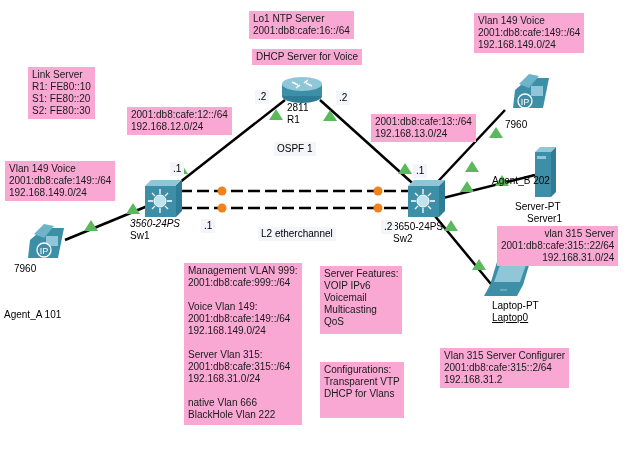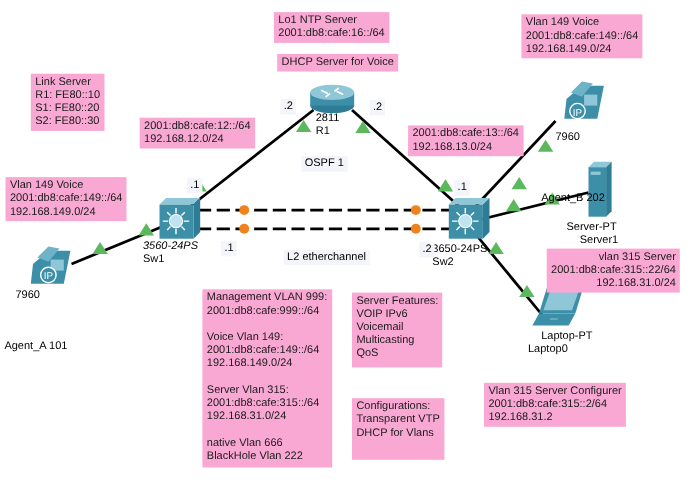--- a/index.html
+++ b/index.html
@@ -155,21 +155,21 @@
 <div class="lbl" style="left:130px;top:230px;width:60px;">Sw1</div>
 <div class="lbl" style="left:393px;top:221px;width:60px;">3650-24PS</div>
 <div class="lbl" style="left:393px;top:233px;width:60px;">Sw2</div>
 <div class="lbl" style="left:14px;top:263px;width:60px;">7960</div>
 <div class="lbl" style="left:4px;top:275px;width:80px;margin-top:34px;">Agent_A 101</div>
 <div class="lbl" style="left:505px;top:119px;width:50px;">7960</div>
 <div class="lbl" style="left:492px;top:131px;width:80px;margin-top:44px;">Agent_B 202</div>
 <div class="lbl" style="left:515px;top:201px;width:60px;">Server-PT</div>
 <div class="lbl" style="left:527px;top:213px;width:60px;">Server1</div>
 <div class="lbl" style="left:448px;top:300px;width:60px;margin-left:44px;">Laptop-PT</div>
-<div class="lbl" style="left:480px;top:312px;width:60px;">Laptop0</div>
+<div class="lbl" style="left:492px;top:312px;width:60px;text-decoration:underline;">Laptop0</div>
 
 <div class="ip" style="left:255px;top:90px;">.2</div>
 <div class="ip" style="left:336px;top:91px;">.2</div>
 <div class="ip" style="left:170px;top:162px;">.1</div>
 <div class="ip" style="left:201px;top:219px;">.1</div>
 <div class="ip" style="left:413px;top:164px;">.1</div>
 <div class="ip" style="left:381px;top:220px;">.2</div>
 
 <div class="ip" style="left:274px;top:142px;">OSPF 1</div>
 <div class="ip" style="left:258px;top:227px;">L2 etherchannel</div>

